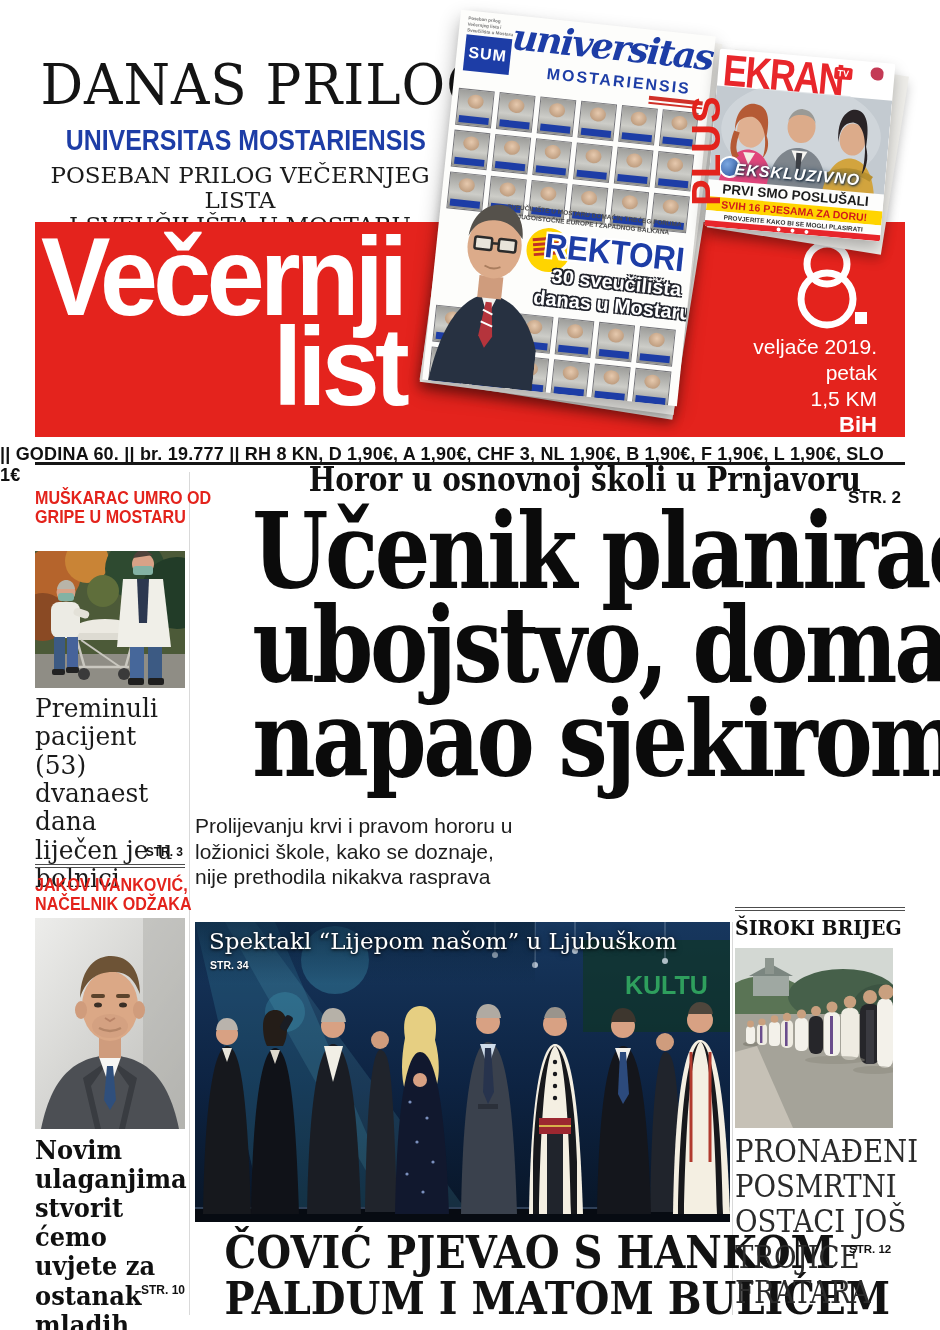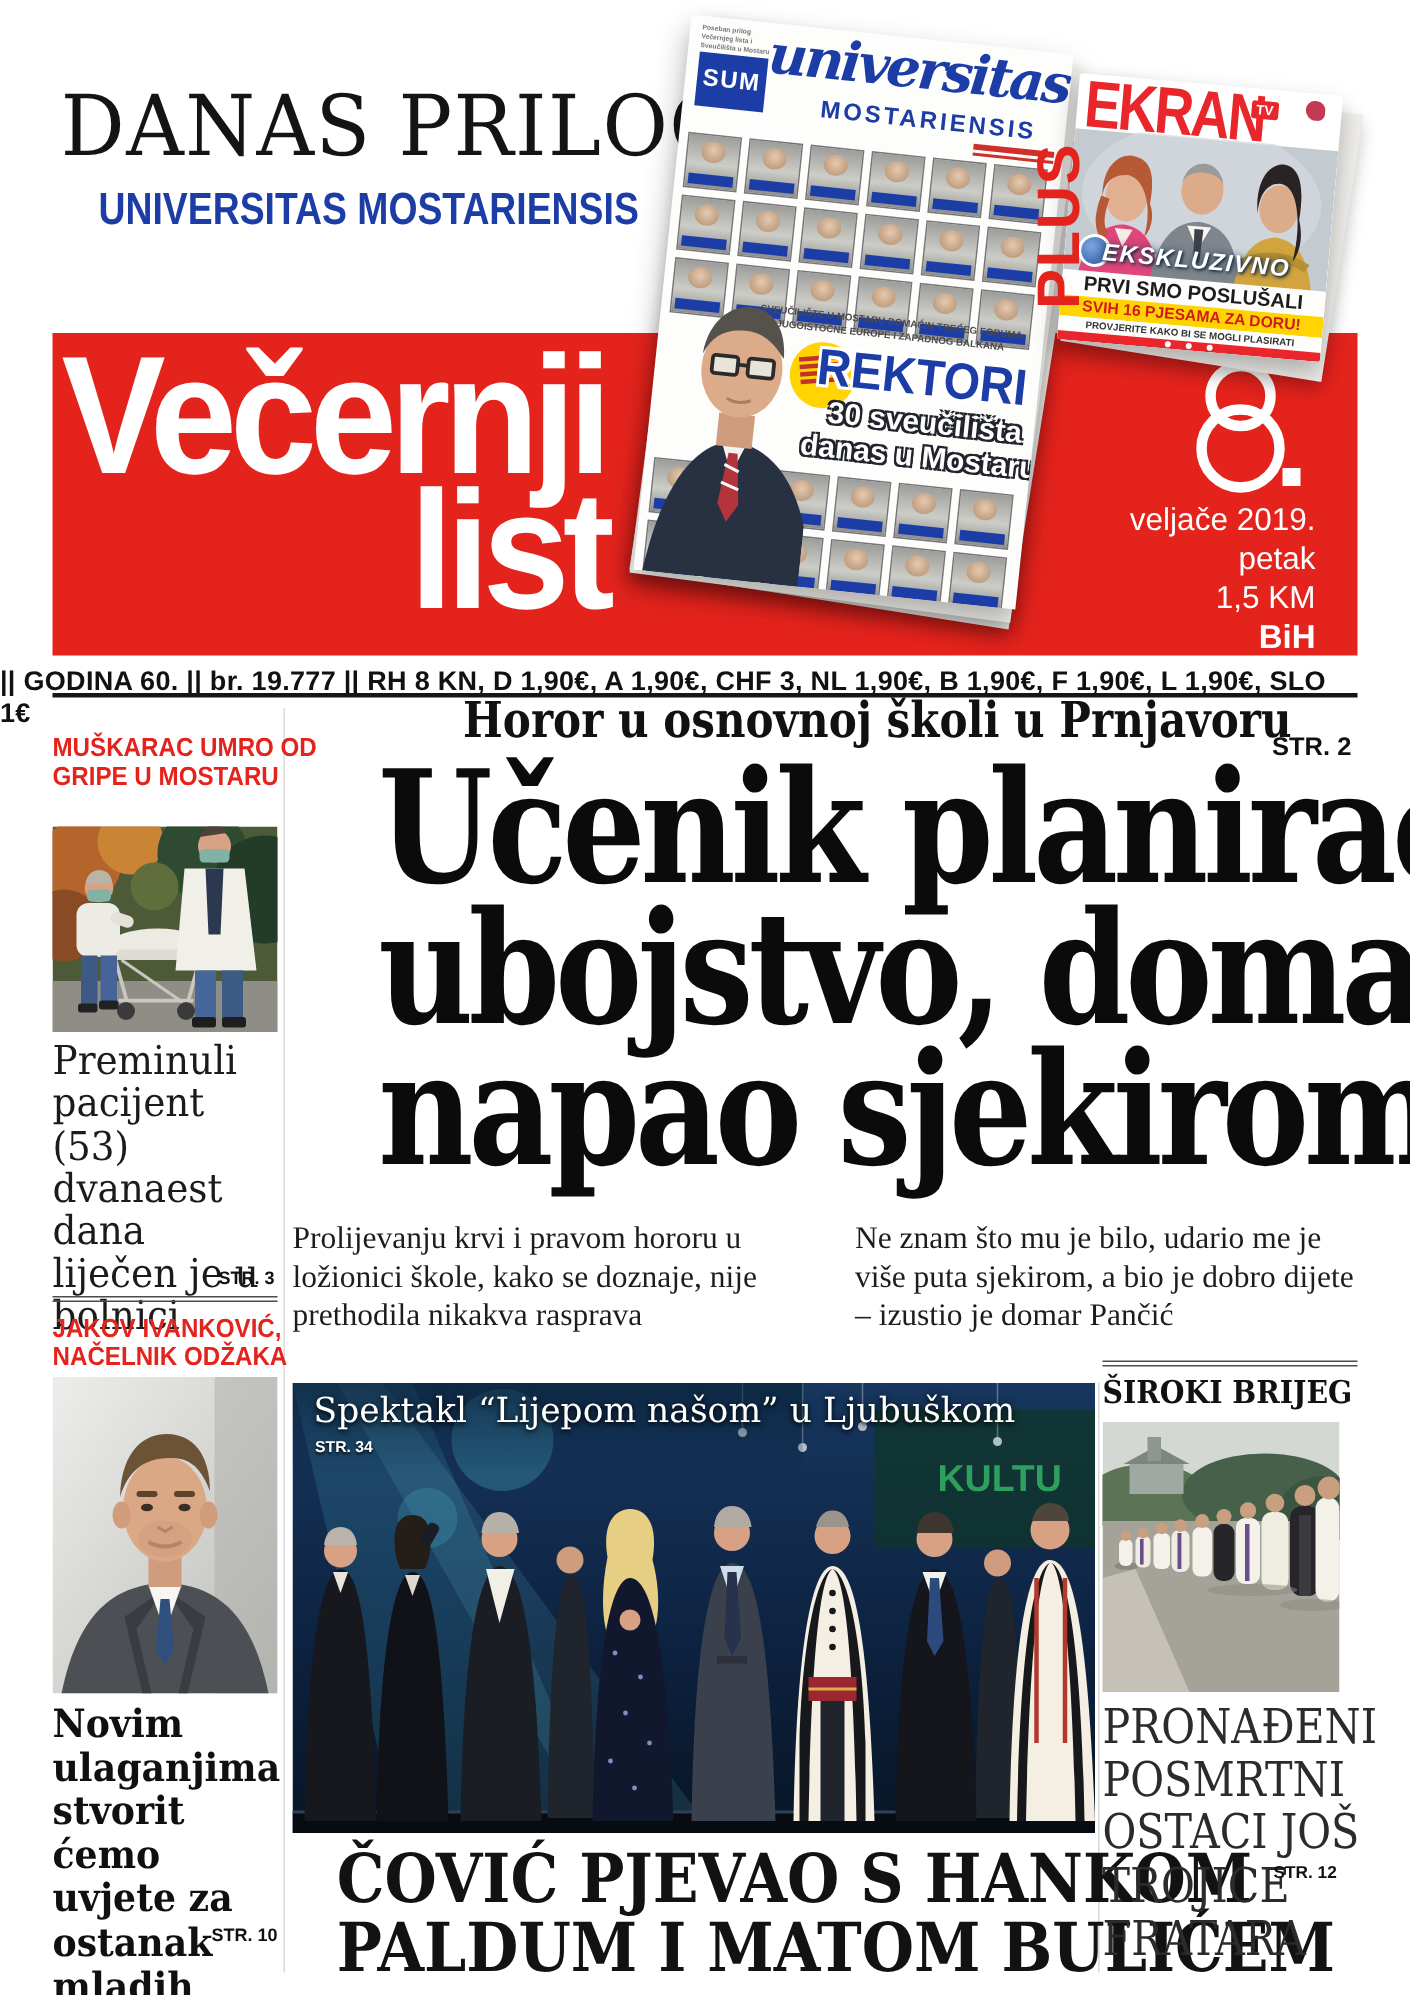--- a/index.html
+++ b/index.html
@@ -113,21 +113,21 @@
 
   
   #lead-kicker{left:195px;top:460px;width:715px;text-align:right;}
   #lead-kicker span{display:inline-block;font-family:"DejaVu Serif",serif;font-weight:bold;font-size:33px;
         color:#111;transform:scaleX(.85);transform-origin:center;white-space:nowrap;}
   #lead-str2{left:848px;top:488px;font-size:17px;font-weight:bold;}
   #lead-headline{left:195px;top:504px;width:715px;}
   .hl{text-align:center;font-family:"DejaVu Serif",serif;font-weight:900;font-size:104px;height:94px;
       line-height:.92;letter-spacing:-4px;color:#0b0b0b;transform:scaleX(.84);transform-origin:center top;
       white-space:nowrap;}
-  .deck{font-family:Liberation Serif, serif;font-size:21px;line-height:1.22;color:#1d1d1d;}
+  .deck{font-family:Liberation Sans, sans-serif;font-size:21px;line-height:1.22;color:#1d1d1d;}
   #deck-left{left:195px;top:813px;width:332px;}
   #deck-right{left:570px;top:813px;width:340px;}
 
   
   #photo-main{left:195px;top:922px;width:535px;height:300px;}
   #photo-main svg{position:absolute;left:0;top:0;}
   #main-caption{position:absolute;left:14px;top:6px;color:#fff;font-family:"DejaVu Serif",serif;
         font-weight:normal;font-size:23px;text-shadow:0 1px 3px rgba(0,0,0,.85),0 0 6px rgba(0,0,0,.5);white-space:nowrap;}
   #main-caption-ref{position:absolute;left:15px;top:37px;color:#fff;font-size:10.5px;font-weight:bold;
         text-shadow:0 1px 2px rgba(0,0,0,.9);}
@@ -148,20 +148,24 @@
   svg{display:block;}
 </style>
 </head>
 <body>
 
 <div class="page">
 
   <div class="abs" id="promo">
     <div id="promo-title">DANAS PRILOG</div>
     <div id="promo-sub">UNIVERSITAS MOSTARIENSIS</div>
+    <div id="promo-lines">
+      <div class="promo-line">POSEBAN PRILOG VEČERNJEG LISTA</div>
+      <div class="promo-line">I SVEUČILIŠTA U MOSTARU</div>
+    </div>
   </div>
 
   <div class="abs sheet" id="uni-stack1"></div>
   <div class="abs sheet" id="uni-stack2"></div>
   <div class="abs" id="uni">
     <div class="abs" id="uni-note">Poseban prilog Večernjeg lista i Sveučilišta u Mostaru</div>
     <div class="abs" id="uni-logo">SUM</div>
     <div class="abs" id="uni-title">universitas</div>
     <div class="abs" id="uni-subtitle">MOSTARIENSIS</div>
     <div class="abs" id="uni-redbar"></div>
@@ -380,21 +384,20 @@
   <div class="abs" id="lead-kicker">
     <span>Horor u osnovnoj školi u Prnjavoru</span>
   </div>
   <div class="abs pageref" id="lead-str2">STR. 2</div>
   <div class="abs" id="lead-headline">
     <div class="hl">Učenik planirao</div>
     <div class="hl">ubojstvo, domara</div>
     <div class="hl">napao sjekirom</div>
   </div>
   <div class="abs deck" id="deck-left">Prolijevanju krvi i pravom hororu u ložionici škole, kako se doznaje, nije prethodila nikakva rasprava</div>
-  <div class="abs deck" id="deck-right">Ne znam što mu je bilo, udario me je više puta sjekirom, a bio je dobro dijete – izustio je domar Pančić</div>
 
   <div class="abs" id="photo-main">
     <svg viewBox="0 0 535 300" width="535" height="300">
       <defs>
         <linearGradient id="stagebg" x1="0" y1="0" x2="0" y2="1">
           <stop offset="0" stop-color="#17375e"></stop>
             <stop offset=".55" stop-color="#0d2342"></stop>
             <stop offset="1" stop-color="#081526"></stop>
         </linearGradient>
         <linearGradient id="capg" x1="0" y1="0" x2="0" y2="1">

